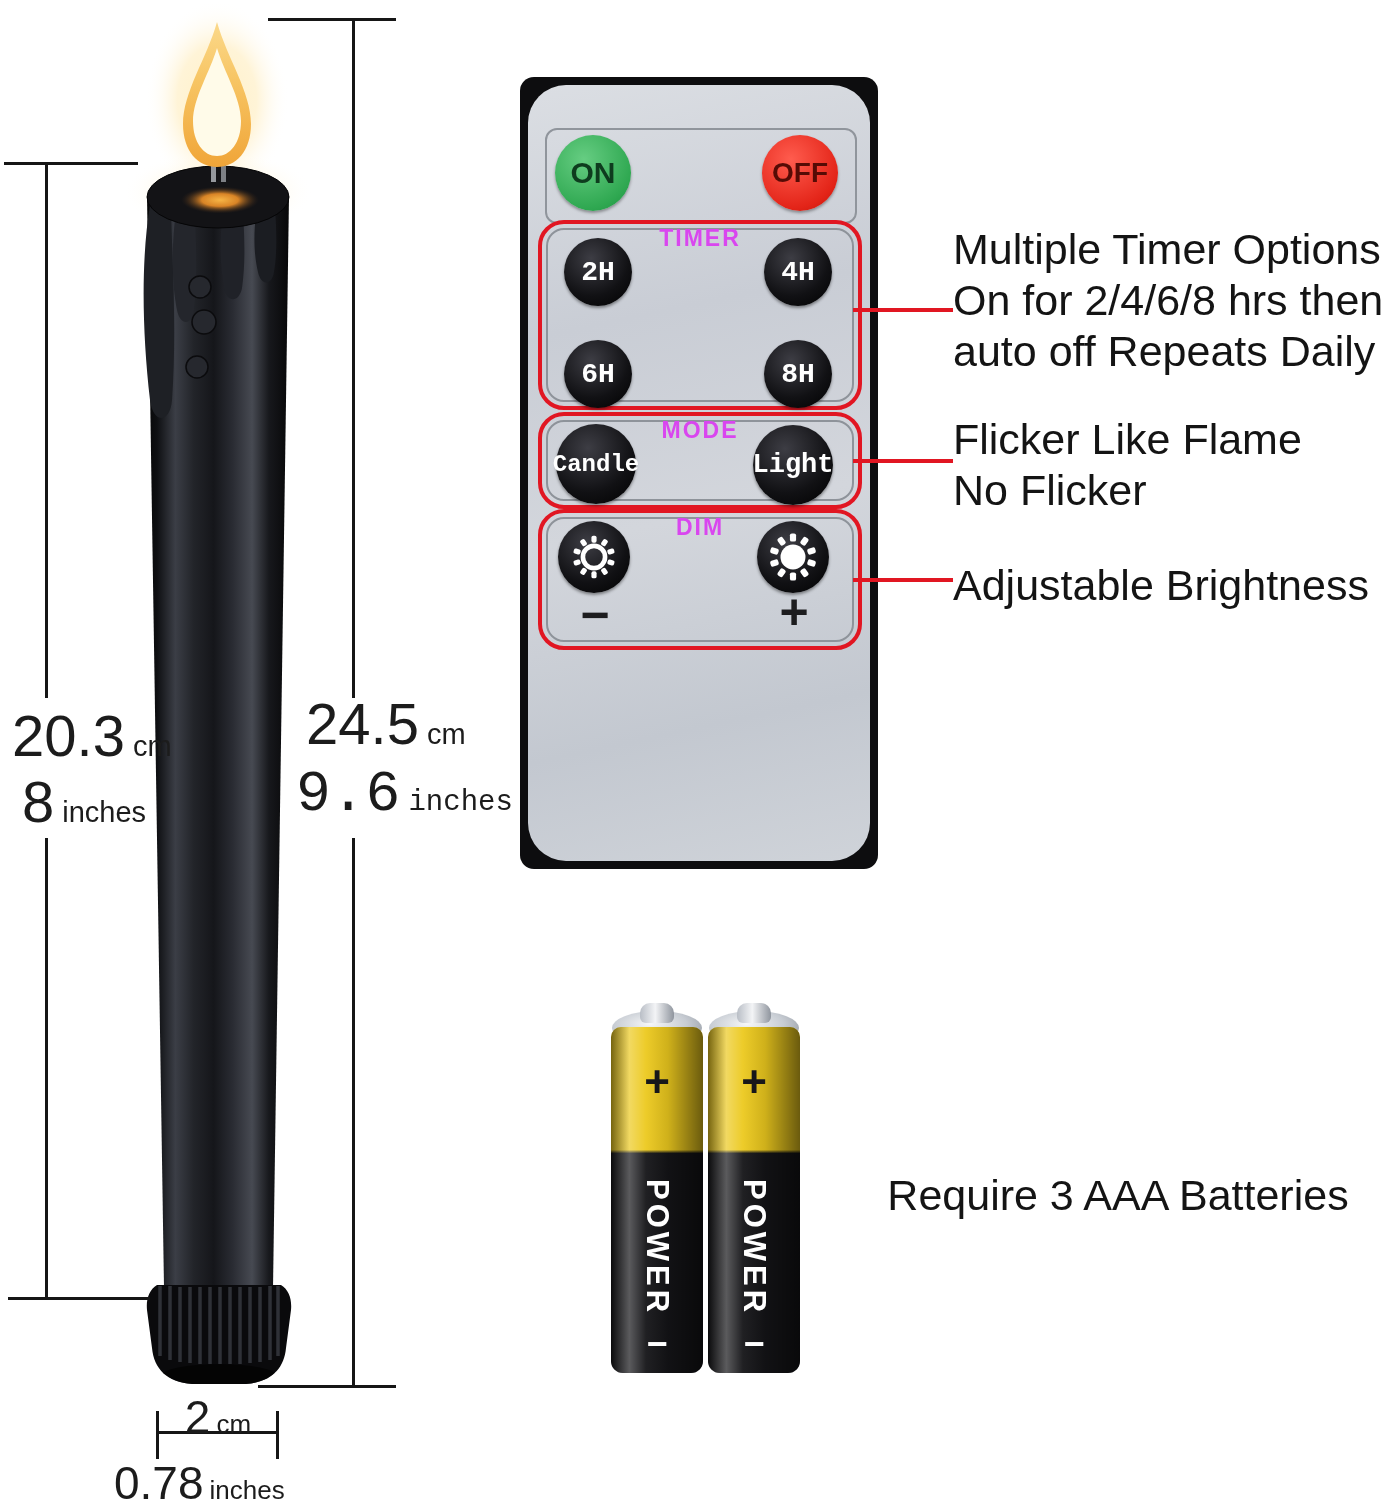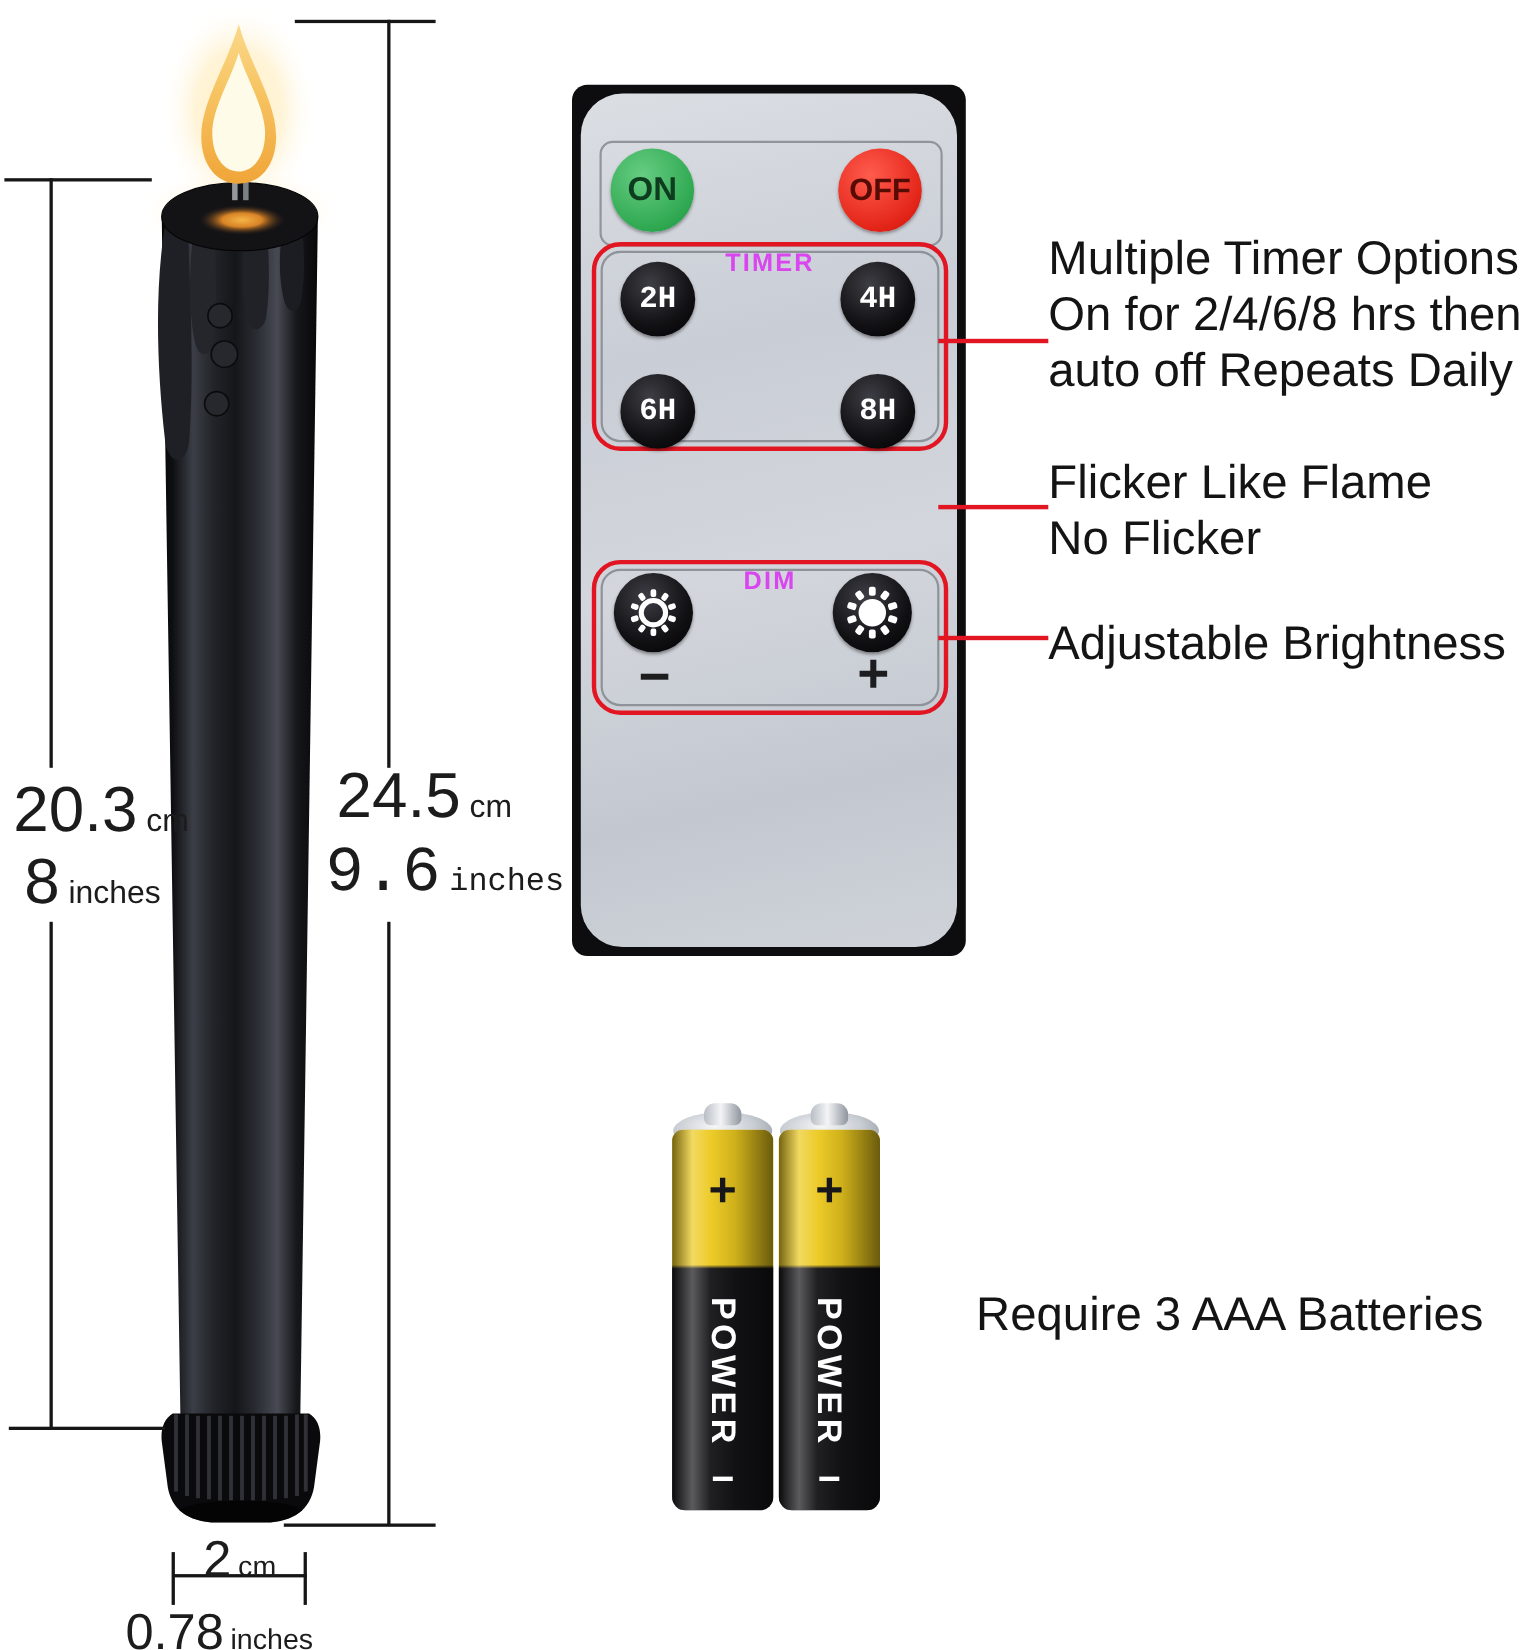--- a/index.html
+++ b/index.html
@@ -191,20 +191,30 @@
           <span>4H</span>
         </div>
       <div class="btn-dark btn-timer" style="left:22px;top:116px;">
           <span>6H</span>
         </div>
       <div class="btn-dark btn-timer" style="left:222px;top:116px;">
           <span>8H</span>
         </div>
     </div>
 
+    <div class="redbox modebox">
+      <div class="gray"></div>
+      <div class="sec-label">MODE</div>
+      <div class="btn-dark btn-mode" style="left:14px;top:8px;font-size:24px;">
+          <span>Candle</span>
+        </div>
+      <div class="btn-dark btn-mode" style="left:211px;top:9px;font-size:27px;">
+          <span>Light</span>
+        </div>
+    </div>
 
     <div class="redbox dimbox">
       <div class="gray"></div>
       <div class="sec-label">DIM</div>
       <div class="btn-dark btn-sun" style="left:16px;top:8px;">
         <svg width="48" height="48" viewBox="-26 -26 52 52" fill="#fff">
           <circle r="12" fill="none" stroke="#fff" stroke-width="5"></circle>
           <g>
             <rect x="-2.8" y="-23" width="5.6" height="7.5" rx="2"></rect>
             <rect x="-2.8" y="-23" width="5.6" height="7.5" rx="2" transform="rotate(36)"></rect>
@@ -238,21 +248,21 @@
       </div>
       <div class="dim-sign" style="left:13px;top:76px;">−</div>
       <div class="dim-sign" style="left:212px;top:73px;">+</div>
     </div>
   </div>
 
   <div class="redline" style="left:853px;top:308px;width:100px;"></div>
   <div class="redline" style="left:853px;top:459px;width:100px;"></div>
   <div class="redline" style="left:853px;top:578px;width:100px;"></div>
 
-  <div class="note" style="left:953px;top:210px;">
+  <div class="note" style="left:953px;top:224px;">
     <div>Multiple Timer Options</div>
     <div>On for 2/4/6/8 hrs then</div>
     <div>auto off Repeats Daily</div>
   </div>
   <div class="note" style="left:953px;top:560px;">
     <div>Adjustable Brightness</div>
   </div>
   <div class="note" style="left:953px;top:414px;">
     <div>Flicker Like Flame</div>
     <div>No Flicker</div>

